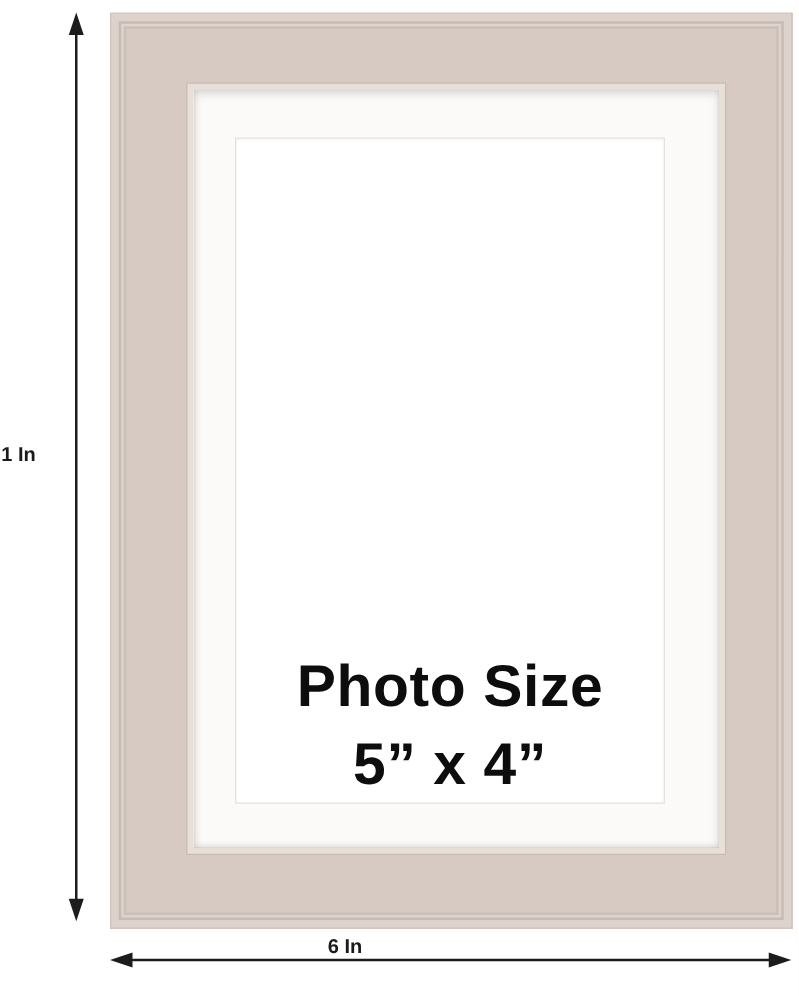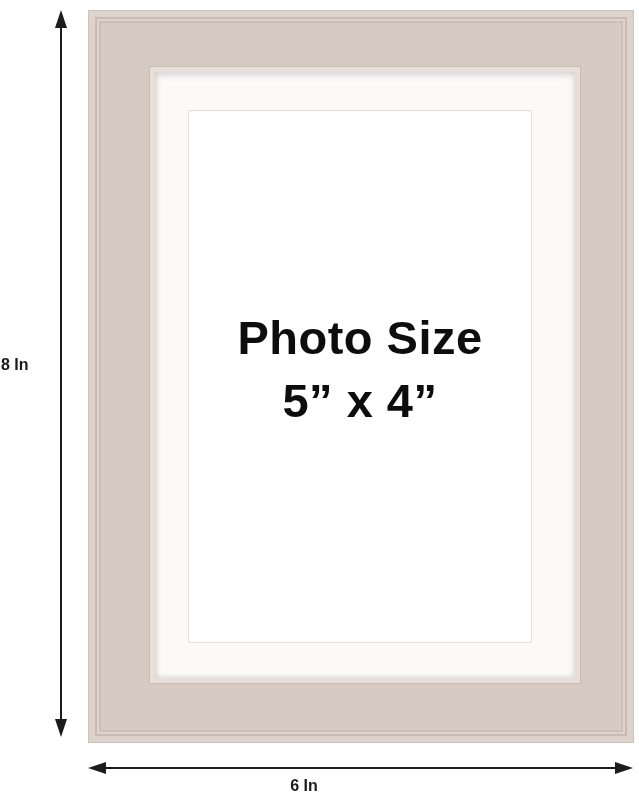--- a/index.html
+++ b/index.html
@@ -39,21 +39,21 @@
       inset 2px 0 4px rgba(110, 100, 95, 0.08);
   }
   .opening {
     position: absolute;
     left: 33px; top: 38px;
     width: 342px; height: 531px;
     background: #ffffff;
     border: 1px solid #e4e1de;
     box-shadow: inset 0 1px 2px rgba(0,0,0,0.04);
     display: flex;
-    align-items: center;
+    align-items: flex-end;
     justify-content: center;
   }
   .photo-size-text {
     text-align: center;
     font-weight: 700;
     font-size: 47px;
     line-height: 1.32;
     letter-spacing: 0.5px;
     color: #0d0d0d;
     margin-top: -14px;
@@ -92,33 +92,33 @@
 
   
   .dim-label {
     position: absolute;
     font-weight: 700;
     font-size: 16px;
     color: #1a1a1a;
     white-space: nowrap;
   }
   .height-label { left: 1px; top: 356px; }
-  .width-label  { left: 0; top: 777px; width: 552px; text-align: center; margin-left: 28px; }
+  .width-label  { left: 0; top: 749px; width: 552px; text-align: center; }
 </style>
 </head>
 <body>
 
 <div class="stage">
 
   <div>
     <div class="dim-line v-line"></div>
     <div class="arrowhead ah-up"></div>
     <div class="arrowhead ah-down"></div>
   </div>
-  <div class="dim-label height-label">8 In</div>
+  <div class="dim-label height-label">1 In</div>
 
   <div>
     <div class="dim-line h-line"></div>
     <div class="arrowhead ah-left"></div>
     <div class="arrowhead ah-right"></div>
   </div>
   <div class="dim-label width-label">6 In</div>
 
   <div class="frame">
     <div class="mat">

